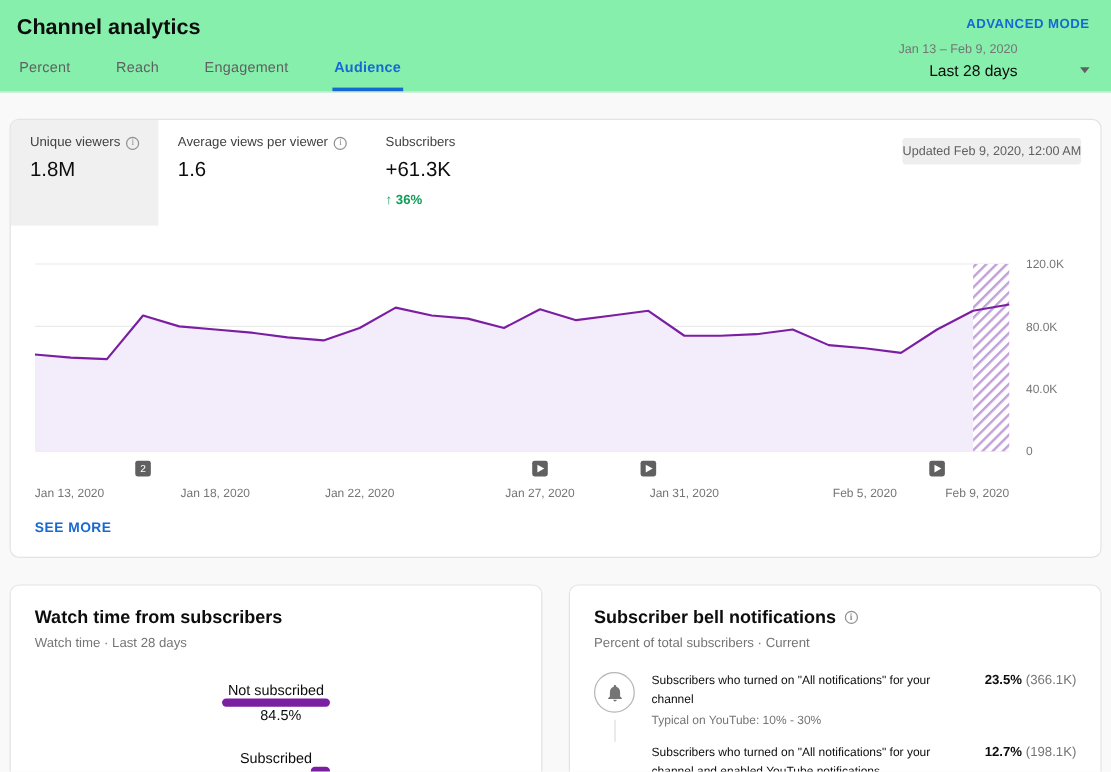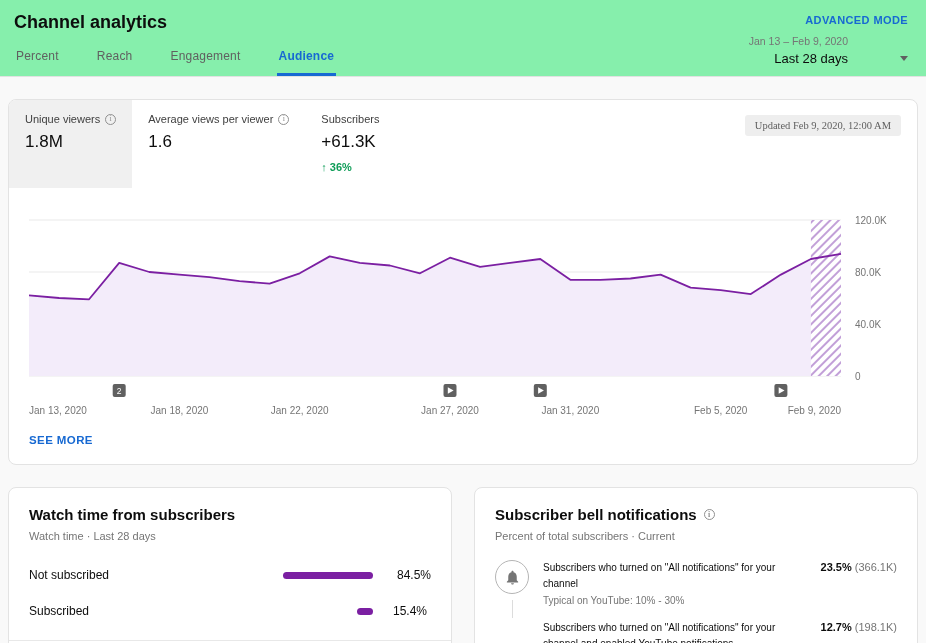--- a/index.html
+++ b/index.html
@@ -18,21 +18,21 @@
   .dr-texts{text-align:right;}
   .dr-sub{font-size:10.5px;color:#757575;}
   .dr-main{font-size:13px;color:#0d0d0d;margin-top:4px;}
   .caret{width:0;height:0;border-left:4.5px solid transparent;border-right:4.5px solid transparent;
     border-top:5px solid #606060;margin-left:52px;margin-bottom:5px;}
   
   .content{padding:0 8px;}
   .card{background:#fff;border:1px solid #e3e3e3;border-radius:8px;}
   .main-card{margin-top:22px;position:relative;overflow:hidden;}
   .updated-badge{position:absolute;top:15px;right:16px;background:#eeeeee;color:#606060;
-    font-size:10.5px;padding:5px 10px;border-radius:3px;font-family:Liberation Serif, serif;}
+    font-size:10.5px;padding:5px 0;border-radius:3px;}
   .metrics{display:flex;}
   .metric{padding:13px 16px 15px;min-width:120px;cursor:pointer;}
   .metric.selected{background:#f0f0f0;}
   .metric-label{font-size:11px;color:#404040;display:flex;align-items:center;gap:5px;white-space:nowrap;}
   .metric-value{font-size:17px;margin-top:7px;}
   .metric-delta{font-size:11px;color:#0f9d58;margin-top:9px;font-weight:700;display:flex;align-items:center;gap:3px;}
   .up-arrow::before{content:"\2191";font-weight:700;}
   .info-icon{width:11px;height:11px;min-width:11px;border:1px solid #909090;border-radius:50%;
     display:inline-flex;align-items:center;justify-content:center;color:#909090;font-size:8px;line-height:1;}
   .info-icon::after{content:"i";font-family:"Liberation Serif",serif;}
@@ -41,21 +41,21 @@
   svg text{font-family:"Liberation Sans",sans-serif;}
   .see-more{color:#1769d2;font-size:11.5px;font-weight:700;letter-spacing:.4px;cursor:pointer;
     display:inline-block;padding:14px 20px 18px;}
   
   .bottom{display:flex;gap:22px;margin-top:22px;}
   .half-card{flex:1;min-height:240px;}
   .card-pad{padding:18px 20px 0;}
   .card-title{font-size:15px;font-weight:700;display:flex;align-items:center;gap:7px;}
   .card-sub{font-size:11px;color:#757575;margin-top:7px;}
   .wt-rows{margin-top:26px;}
-  .wt-row{display:flex;align-items:center;margin-bottom:22px;}
+  .wt-row{display:flex;align-items:center;margin-bottom:22px;flex-direction:column;}
   .wt-label{flex:1;font-size:12px;}
   .wt-barzone{width:106px;display:flex;justify-content:flex-end;margin-right:16px;}
   .wt-bar{height:7px;border-radius:4px;background:#7b1fa2;}
   .wt-footer{border-top:1px solid #e8e8e8;margin-top:4px;}
   .wt-footer .see-more{padding:14px 20px 16px;}
   .bell-rows{margin-top:18px;}
   .bell-row{display:flex;align-items:flex-start;margin-bottom:14px;position:relative;}
   .bell-iconcol{width:48px;min-width:48px;}
   .bell-circle{width:34px;height:34px;border:1px solid #b5b5b5;border-radius:50%;
     display:flex;align-items:center;justify-content:center;}

